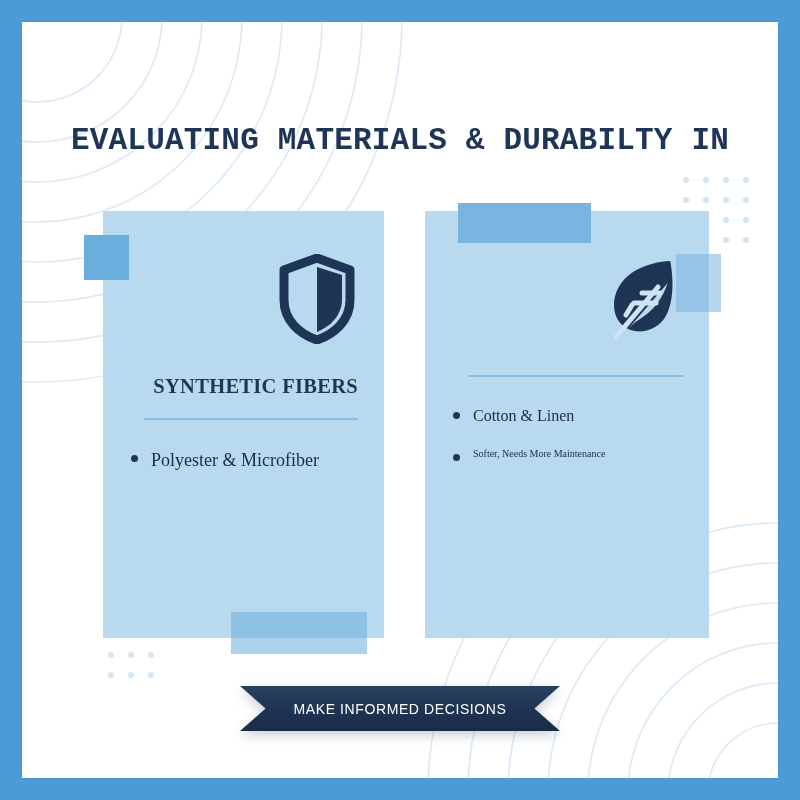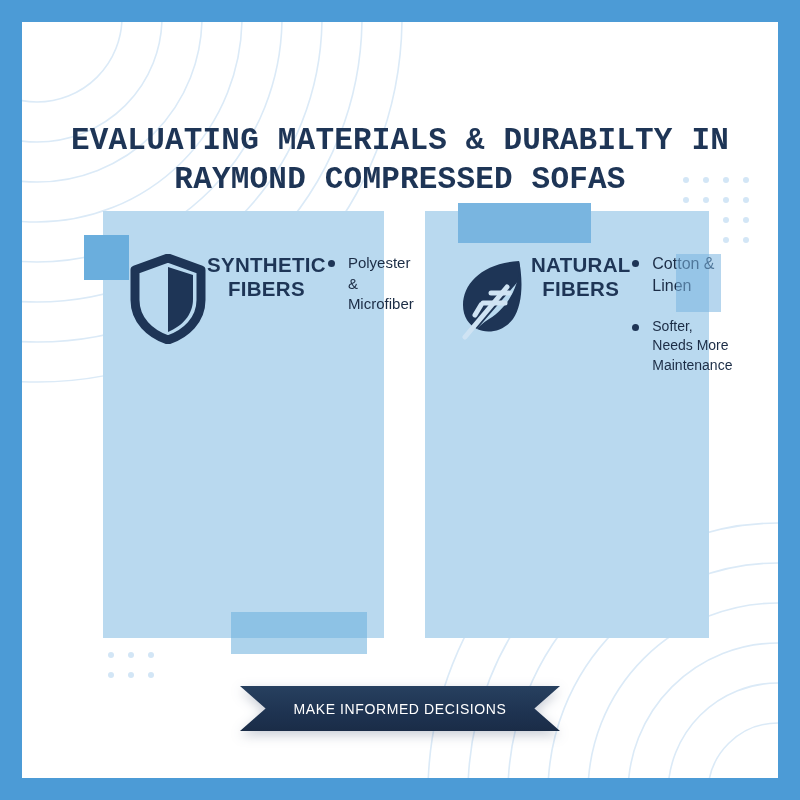--- a/index.html
+++ b/index.html
@@ -106,22 +106,23 @@
   #card-right { left: 403px; top: 189px; width: 284px; height: 427px; }
 
   .card-inner {
     position: relative;
     z-index: 4;
     width: 100%;
     height: 100%;
     box-sizing: border-box;
     padding: 42px 26px 0 26px;
     display: flex;
-    flex-direction: row;
-    align-items: flex-start;
+    flex-direction: column;
+    align-items: flex-end;
+    font-family: Liberation Serif, serif;
   }
 
   .card-icon {
     width: 82px;
     height: 92px;
     display: flex;
     align-items: center;
     justify-content: center;
     margin-bottom: 30px;
   }
@@ -161,23 +162,23 @@
   .bullets li::before {
     content: "";
     position: absolute;
     left: 2px;
     top: 7px;
     width: 7px;
     height: 7px;
     border-radius: 50%;
     background: #1e3556;
   }
-  #card-left .bullets li  { font-size: 15px; }
+  #card-left .bullets li  { font-size: 18px; }
   #card-right .bullets li { font-size: 16px; }
-  #card-right .bullets li.small { font-size: 14px; }
+  #card-right .bullets li.small { font-size: 10px; }
 
   
   .accent { position: absolute; }
   #acc-left-square {
     left: 62px; top: 213px;
     width: 45px; height: 45px;
     background: #6aaedd;
     z-index: 5;
   }
   #acc-left-bottombar {
@@ -294,21 +295,20 @@
       <span></span>
         <span></span>
         <span></span>
       <span></span>
         <span></span>
         <span></span>
     </div>
 
     <h1 id="title">
       <span class="line">EVALUATING MATERIALS &amp; DURABILTY IN</span>
-      <span class="line">RAYMOND COMPRESSED SOFAS</span>
     </h1>
 
     <div id="cards">
 
       <div class="accent" id="acc-left-square"></div>
       <div class="accent" id="acc-right-tab"></div>
 
       <div class="card" id="card-left">
         <div class="card-inner">
           <div class="card-icon">
@@ -332,21 +332,20 @@
               <path d="M68 8 C32 10 12 30 12 52 C12 64 18 72 26 76 L64 32 C70 26 70 14 68 8 Z" fill="#1e3556"></path>
               <path d="M68 8 C70 30 58 54 38 66 C32 70 28 73 26 76 C36 81 52 79 62 66 C72 52 72 26 68 8 Z" fill="#1e3556"></path>
               <g stroke="#cfe3f3" stroke-width="5" stroke-linecap="round" fill="none">
                 <path d="M14 84 L56 34"></path>
                 <path d="M32 50 L54 50"></path>
                 <path d="M40 40 L58 40"></path>
                 <path d="M30 52 L24 62"></path>
               </g>
             </svg>
           </div>
-          <div class="card-heading">NATURAL FIBERS</div>
           <div class="card-divider"></div>
           <ul class="bullets">
             <li>Cotton &amp; Linen</li>
             <li class="small">Softer, Needs More Maintenance</li>
           </ul>
         </div>
       </div>
 
       <div class="accent" id="acc-left-bottombar"></div>
       <div class="accent" id="acc-right-square"></div>

